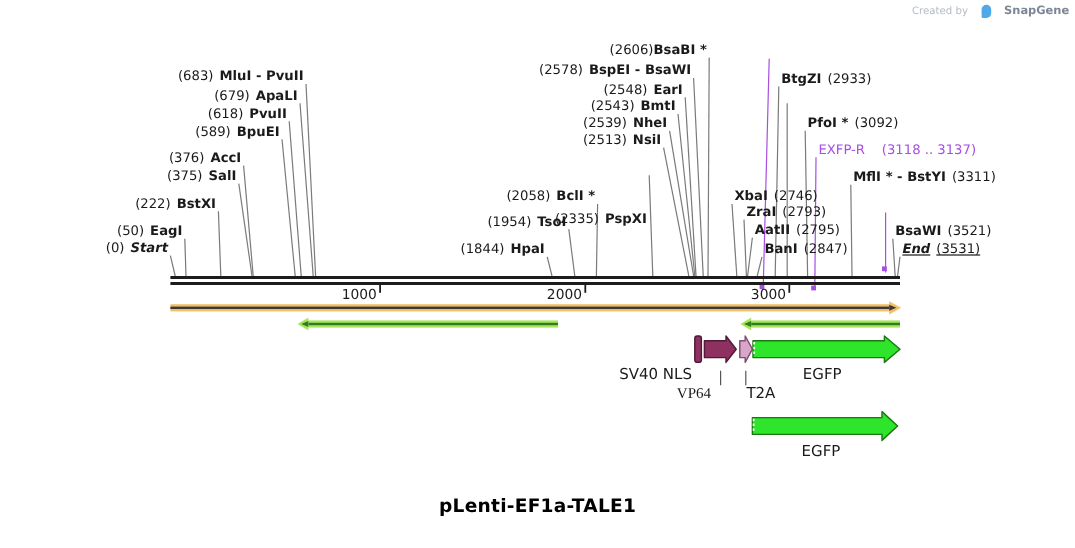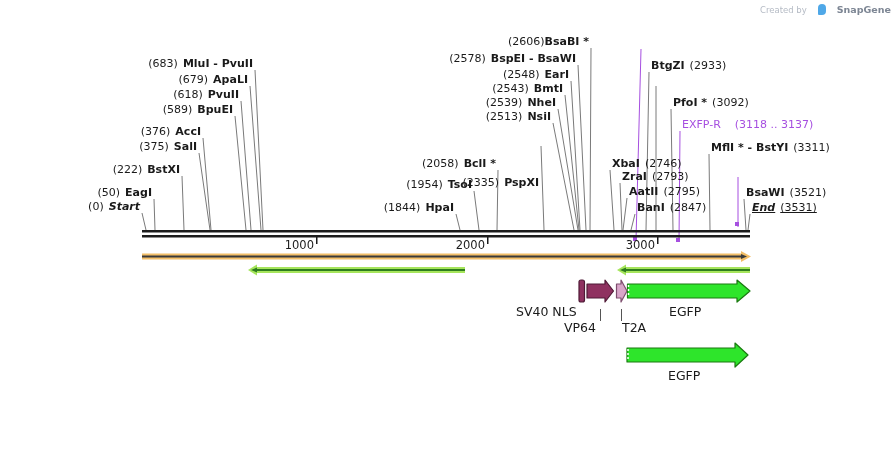--- a/index.html
+++ b/index.html
@@ -90,20 +90,21 @@
       <polygon points="627,348 735,348 735,343 748,355 735,367 735,362 627,362" fill="#2ee52b" stroke="#1a7a10" stroke-width="1.2" stroke-linejoin="round"></polygon>
       <line x1="628" y1="349" x2="628" y2="361" stroke="#ffffff" stroke-width="1.5" stroke-dasharray="2,2"></line>
     </svg>
 
   <div class="wm">
     <span class="wm-created">Created by</span>
     <span class="wm-logo"></span>
     <span class="wm-brand">SnapGene</span>
   </div>
 
+  <div class="title">pLenti-EF1a-TALE1</div>
 <div class="ez" style="right: 643px; top: 57px;"><span class="pos" style="margin-right: 5px;">(683)</span><span class="nm">MluI - PvuII</span></div>
     <div class="ez" style="right: 648px; top: 73px;"><span class="pos" style="margin-right: 5px;">(679)</span><span class="nm">ApaLI</span></div>
     <div class="ez" style="right: 657px; top: 88px;"><span class="pos" style="margin-right: 5px;">(618)</span><span class="nm">PvuII</span></div>
     <div class="ez" style="right: 663px; top: 103px;"><span class="pos" style="margin-right: 5px;">(589)</span><span class="nm">BpuEI</span></div>
     <div class="ez" style="right: 695px; top: 125px;"><span class="pos" style="margin-right: 5px;">(376)</span><span class="nm">AccI</span></div>
     <div class="ez" style="right: 699px; top: 140px;"><span class="pos" style="margin-right: 5px;">(375)</span><span class="nm">SalI</span></div>
     <div class="ez" style="right: 716px; top: 163px;"><span class="pos" style="margin-right: 5px;">(222)</span><span class="nm">BstXI</span></div>
     <div class="ez" style="right: 744px; top: 186px;"><span class="pos" style="margin-right: 5px;">(50)</span><span class="nm">EagI</span></div>
     <div class="ez" style="right: 756px; top: 200px;"><span class="pos" style="margin-right: 5px;">(0)</span><span class="nm it">Start</span></div>
     <div class="ez" style="right: 307px; top: 35px;"><span class="pos" style="margin-right: 0; text-align: center;">(2606)</span><span class="nm">BsaBI *</span></div>
@@ -123,17 +124,17 @@
     <div class="ez" style="left: 651px; top: 59px;"><span class="nm">BtgZI</span><span class="pos" style="margin-left: 5px;">(2933)</span></div>
     <div class="ez" style="left: 673px; top: 96px;"><span class="nm">PfoI *</span><span class="pos" style="margin-left: 5px;">(3092)</span></div>
     <div class="ez" style="left: 711px; top: 141px;"><span class="nm">MflI * - BstYI</span><span class="pos" style="margin-left: 5px;">(3311)</span></div>
     <div class="ez" style="left: 746px; top: 186px;"><span class="nm">BsaWI</span><span class="pos" style="margin-left: 5px;">(3521)</span></div>
     <div class="ez" style="left: 752px; top: 201px; text-decoration: underline;"><span class="nm it">End</span><span class="pos" style="margin-left: 5px;">(3531)</span></div>
     <div class="primer-lbl" style="left: 682px; top: 118px; color: rgb(166, 79, 224);"><span>EXFP-R</span><span class="rng">(3118 .. 3137)</span></div>
     <div class="tick-num" style="right: 582px; top: 239px;">1000</div>
     <div class="tick-num" style="right: 411px; top: 239px;">2000</div>
     <div class="tick-num" style="right: 241px; top: 239px;">3000</div>
     <div class="feat-lbl" style="left: 516px; top: 305px;">SV40 NLS</div>
-    <div class="feat-lbl" style="left: 564px; top: 321px;">VP64</div>
+    <div class="feat-lbl" style="left: 564px; top: 321px; font-family: Liberation Serif, serif;">VP64</div>
     <div class="feat-lbl" style="left: 622px; top: 321px;">T2A</div>
     <div class="feat-lbl" style="left: 669px; top: 305px;">EGFP</div>
     <div class="feat-lbl" style="left: 668px; top: 369px;">EGFP</div>
   </div>
 
 </body></html>

